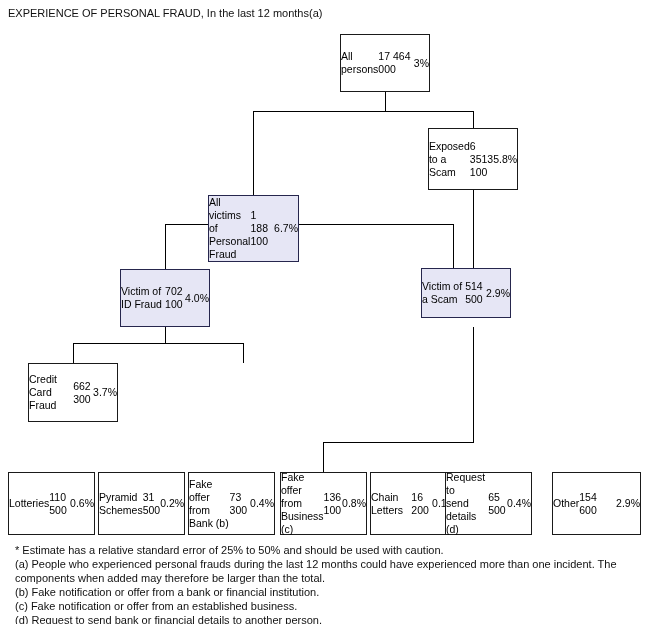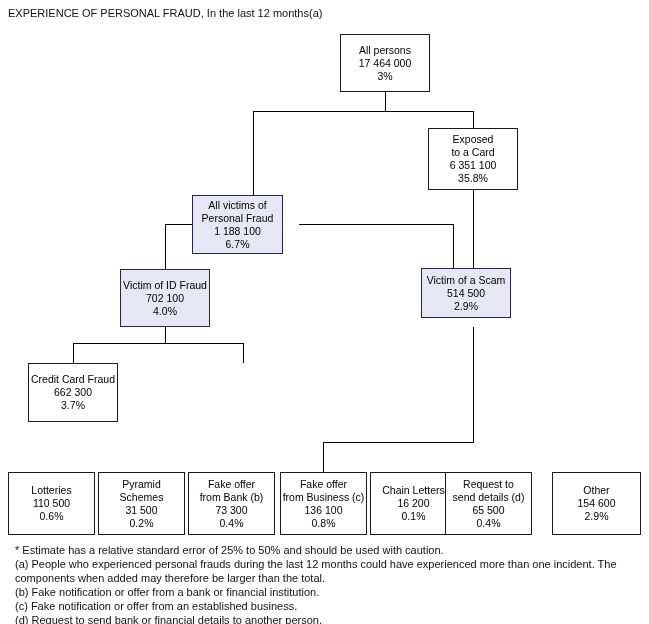--- a/index.html
+++ b/index.html
@@ -7,22 +7,22 @@
     position:relative;width:649px;height:624px;background:#ffffff;
     font-family:"Liberation Sans","DejaVu Sans",sans-serif;color:#000000;
     overflow:hidden;
   }
   .title{
     position:absolute;left:8px;top:7px;font-size:11px;letter-spacing:0px;
     white-space:nowrap;color:#111;
   }
   .box{
     position:absolute;box-sizing:border-box;border:1px solid #1a1a1a;background:#ffffff;
-    display:flex;flex-direction:column;align-items:center;justify-content:center;
-    text-align:center;font-size:10.5px;line-height:13px;
+    display:flex;flex-direction:row;align-items:center;justify-content:center;
+    text-align:left;font-size:10.5px;line-height:13px;
   }
   .box.highlight{background:#e6e6f5;border-color:#26264d;}
   .box .lbl{white-space:pre-line;}
   .line{position:absolute;background:#000000;}
   .line.h{height:1px;}
   .line.v{width:1px;}
   .footnotes{
     position:absolute;left:15px;top:543px;width:622px;
     font-size:11px;line-height:14px;color:#111;
   }
@@ -53,26 +53,26 @@
   <div class="line v" style="left:323px;top:442px;height:30px"></div>
 
   <div class="box" style="left:340px;top:34px;width:90px;height:58px">
     <div class="lbl">All persons</div>
     <div class="val">17 464 000</div>
     <div class="pct">3%</div>
   </div>
 
   <div class="box" style="left:428px;top:128px;width:90px;height:62px">
     <div class="lbl">Exposed
-to a Card</div>
+to a Scam</div>
     <div class="val">6 351 100</div>
     <div class="pct">35.8%</div>
   </div>
 
-  <div class="box highlight" style="left:192px;top:195px;width:91px;height:59px">
+  <div class="box highlight" style="left:208px;top:195px;width:91px;height:67px">
     <div class="lbl">All victims of
 Personal Fraud</div>
     <div class="val">1 188 100</div>
     <div class="pct">6.7%</div>
   </div>
 
   <div class="box highlight" style="left:120px;top:269px;width:90px;height:58px">
     <div class="lbl">Victim of ID Fraud</div>
     <div class="val">702 100</div>
     <div class="pct">4.0%</div>

